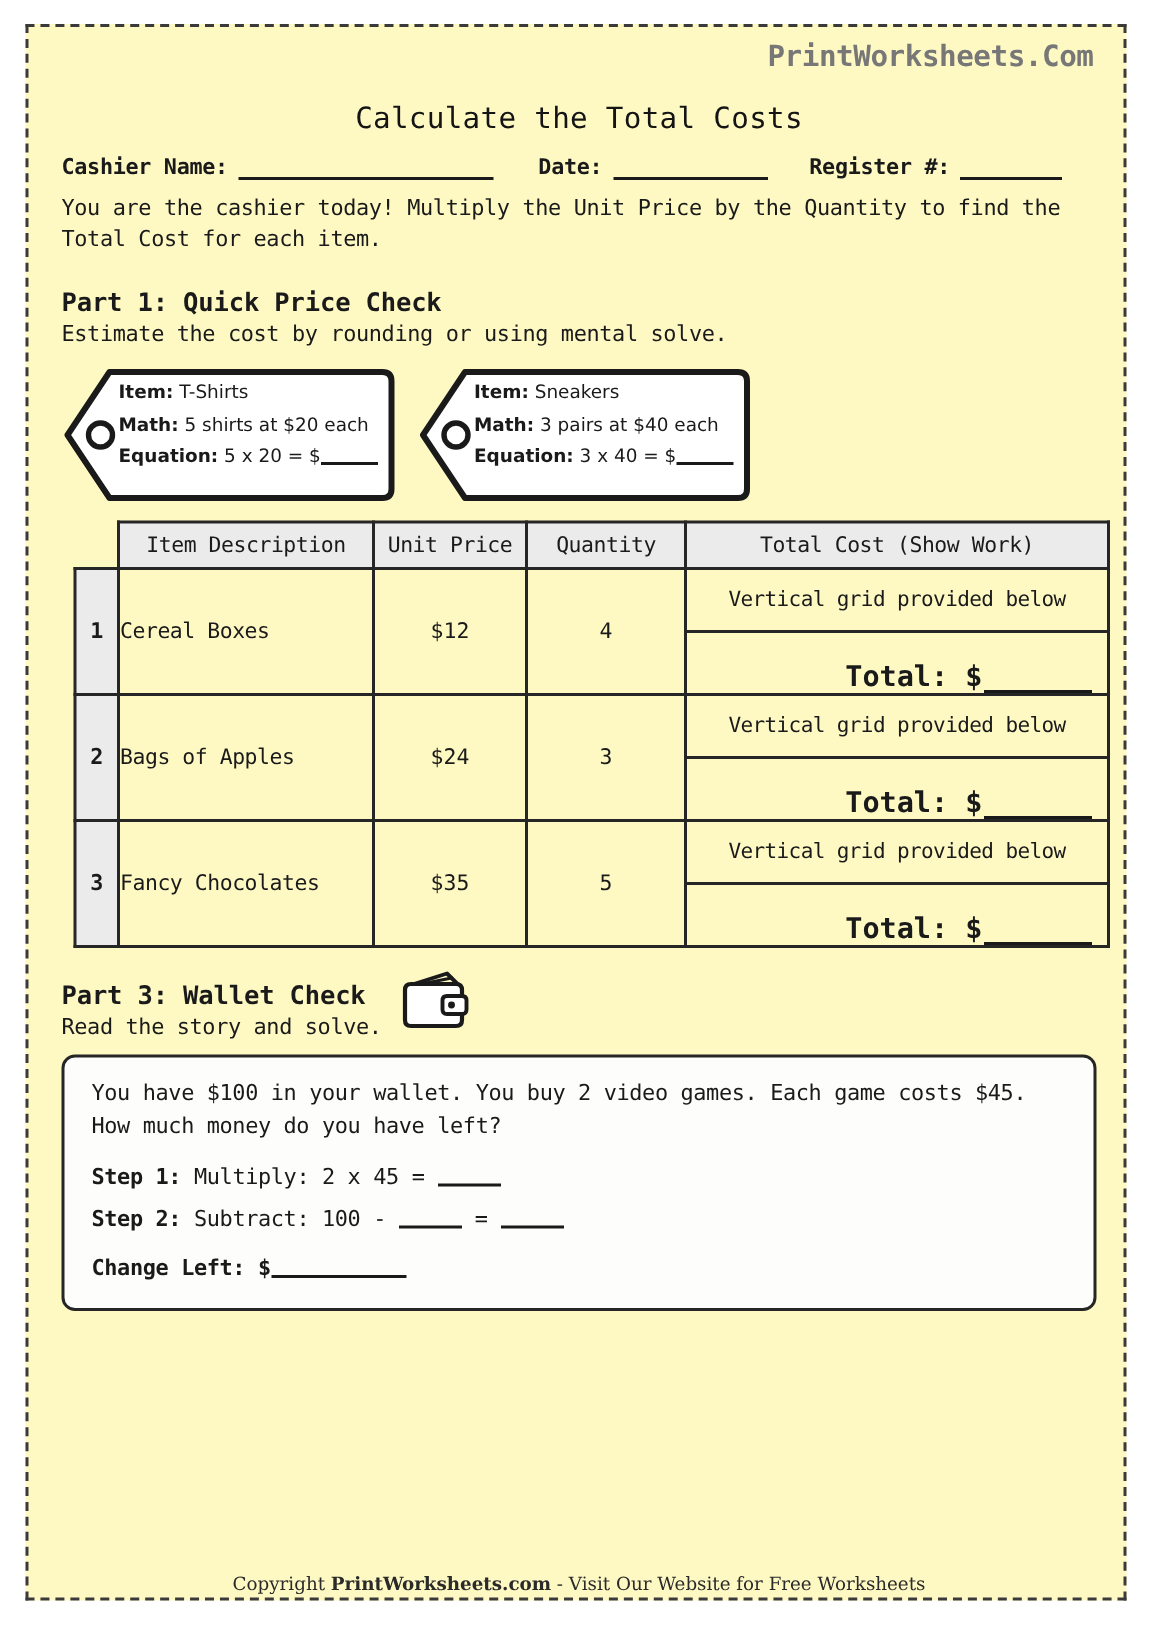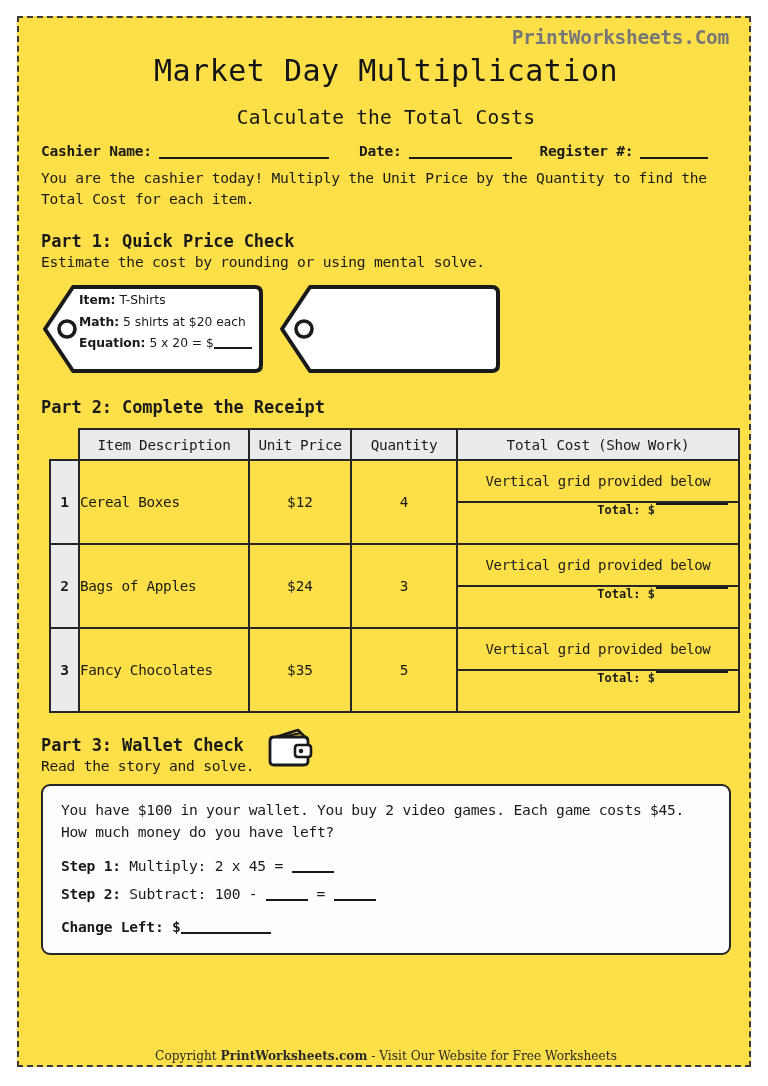--- a/index.html
+++ b/index.html
@@ -18,21 +18,21 @@
 
   
   .page-frame {
     position: absolute;
     left: 17px;
     top: 16px;
     width: 734px;
     height: 1051px;
     border: 2px dashed #3a3a3a;
     box-sizing: border-box;
-    background: #fde047;
+    background: #fef9c3;
   }
 
   .inner {
     position: absolute;
     left: 0; top: 0;
     width: 734px;
     height: 1051px;
     box-sizing: border-box;
     padding: 0 22px;
   }
@@ -186,25 +186,25 @@
     display: flex;
     align-items: center;
     justify-content: center;
     border-bottom: 2px solid #262626;
     letter-spacing: -0.4px;
     font-size: 14px;
   }
   .work-bot {
     height: 40px;
     display: flex;
-    align-items: flex-start;
+    align-items: flex-end;
     justify-content: flex-end;
     padding-right: 10px;
     font-weight: bold;
-    font-size: 12px;
+    font-size: 19px;
   }
   .blank-total {
     display: inline-block;
     width: 72px;
     border-bottom: 2px solid #1a1a1a;
     vertical-align: -2px;
     margin-left: 1px;
   }
 
   
@@ -253,21 +253,20 @@
   .footer b { font-weight: bold; }
 </style>
 </head>
 <body>
 
 <div class="page-frame">
   <div class="inner">
 
     <div class="brand">PrintWorksheets.Com</div>
 
-    <div class="title">Market Day Multiplication</div>
     <div class="subtitle">Calculate the Total Costs</div>
 
     <div class="meta-row">
       <span class="meta-label">Cashier Name:</span>
       <span class="rule name"></span>
       <span class="meta-gap-a"></span>
       <span class="meta-label">Date:</span>
       <span class="rule date"></span>
       <span class="meta-gap-b"></span>
       <span class="meta-label">Register #:</span>
@@ -291,26 +290,30 @@
           <div class="tag-line"><b>Math:</b> <span>5 shirts at $20 each</span></div>
           <div class="tag-line"><b>Equation:</b> <span>5 x 20 = $</span><span class="blank-sm"></span></div>
         </div>
       </div>
 
       <div class="tag">
         <svg width="224" height="92" viewBox="0 0 224 92">
           <path d="M32 4 L214 4 Q220 4 220 10 L220 82 Q220 88 214 88 L32 88 L4 46 Z" fill="#ffffff" stroke="#1a1a1a" stroke-width="4" stroke-linejoin="round"></path>
           <circle cx="26" cy="46" r="8" fill="#ffffff" stroke="#1a1a1a" stroke-width="3.6"></circle>
         </svg>
+        <div class="tag-body">
+          <div class="tag-line"><b>Item:</b> <span>Sneakers</span></div>
+          <div class="tag-line"><b>Math:</b> <span>3 pairs at $40 each</span></div>
+          <div class="tag-line"><b>Equation:</b> <span>3 x 40 = $</span><span class="blank-sm"></span></div>
+        </div>
       </div>
 
 
     </div>
 
-    <div class="sec-head">Part 2: Complete the Receipt</div>
 
     <div class="table-wrap">
       <table class="receipt">
         <thead>
           <tr>
             <th class="col-no-head"></th>
             <th class="h-desc">Item Description</th>
             <th class="h-price">Unit Price</th>
             <th class="h-qty">Quantity</th>
             <th class="h-work">Total Cost (Show Work)</th>

